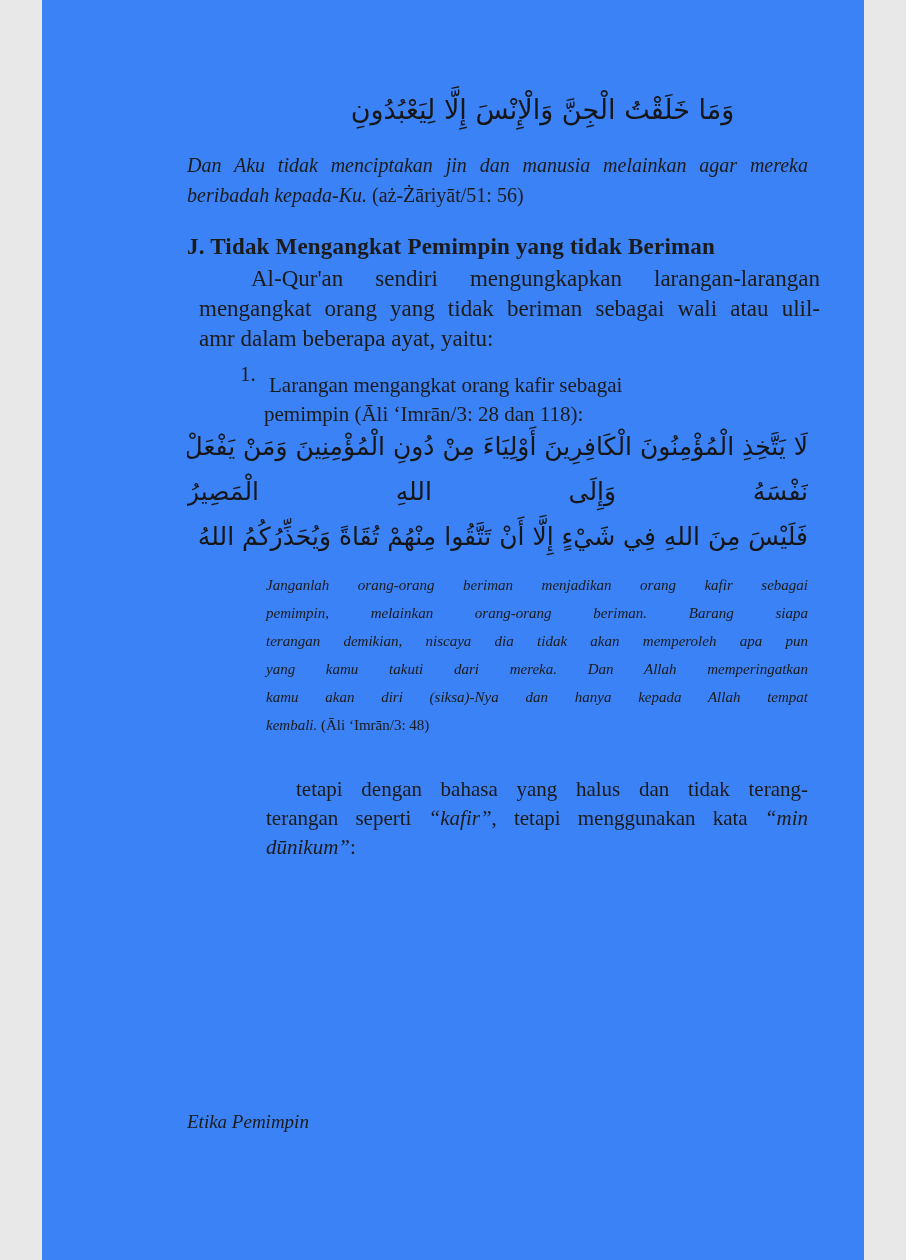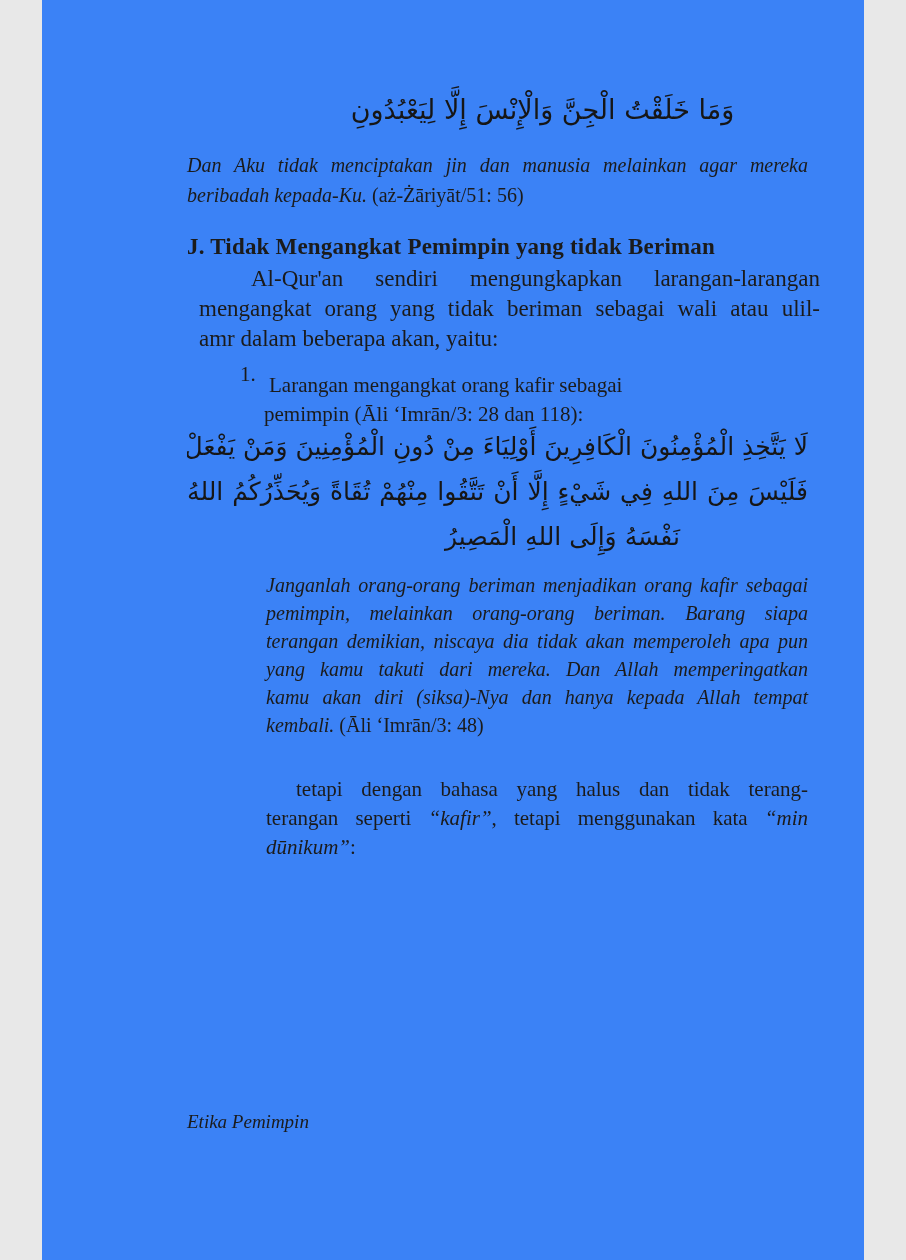--- a/index.html
+++ b/index.html
@@ -53,21 +53,21 @@
   }
   .para1 .line:first-child { text-indent: 52px; }
 
   .list1 { left: 145px; top: 360px; width: 621px; font-size: 21px; }
   .list1 .num { position: absolute; left: 53px; top: 0; line-height: 29px; }
   .list1 .ltext { margin-left: 77px; line-height: 29px; }
   .list1 .ltext .line:first-child { text-indent: 5px; margin-top: 11px; }
 
   .quote {
     left: 224px; top: 571px; width: 542px;
-    font-size: 20px; line-height: 28px; font-style: italic;
+    font-size: 15px; line-height: 28px; font-style: italic;
   }
   .para2 {
     left: 224px; top: 775px; width: 542px;
     font-size: 21px; line-height: 29px;
   }
   .para2 .line:first-child { text-indent: 30px; }
 
   
   .jlines .line:not(:last-child) { text-align: justify; text-align-last: justify; font-family: Liberation Serif, serif; }
 
@@ -94,35 +94,35 @@
   <div class="abs trans-top jlines">
       <div class="line">Dan Aku tidak menciptakan jin dan manusia melainkan agar mereka</div>
       <div class="line"><span>beribadah kepada-Ku. </span><span class="roman">(aż-Żāriyāt/51: 56)</span></div>
     </div>
 
   <div class="abs heading">J. Tidak Mengangkat Pemimpin yang tidak Beriman</div>
 
   <div class="abs para1 jlines">
       <div class="line">Al-Qur'an sendiri mengungkapkan larangan-larangan</div>
       <div class="line">mengangkat orang yang tidak beriman sebagai wali atau ulil-</div>
-      <div class="line">amr dalam beberapa akan, yaitu:</div>
+      <div class="line">amr dalam beberapa ayat, yaitu:</div>
     </div>
 
   <div class="abs list1">
     <span class="num">1.</span>
     <div class="ltext">
         <div class="line">Larangan mengangkat orang kafir sebagai</div>
         <div class="line">pemimpin (Āli ‘Imrān/3: 28 dan 118):</div>
       </div>
   </div>
 
   <div class="abs ar ar-block">
       <div class="line">لَا يَتَّخِذِ الْمُؤْمِنُونَ الْكَافِرِينَ أَوْلِيَاءَ مِنْ دُونِ الْمُؤْمِنِينَ وَمَنْ يَفْعَلْ ذَلِكَ</div>
+      <div class="line">نَفْسَهُ وَإِلَى اللهِ الْمَصِيرُ</div>
       <div class="line">فَلَيْسَ مِنَ اللهِ فِي شَيْءٍ إِلَّا أَنْ تَتَّقُوا مِنْهُمْ تُقَاةً وَيُحَذِّرُكُمُ اللهُ</div>
-      <div class="line">نَفْسَهُ وَإِلَى اللهِ الْمَصِيرُ</div>
     </div>
 
   <div class="abs quote jlines">
       <div class="line">Janganlah orang-orang beriman menjadikan orang kafir sebagai</div>
       <div class="line">pemimpin, melainkan orang-orang beriman. Barang siapa</div>
       <div class="line">terangan demikian, niscaya dia tidak akan memperoleh apa pun</div>
       <div class="line">yang kamu takuti dari mereka. Dan Allah memperingatkan</div>
       <div class="line">kamu akan diri (siksa)-Nya dan hanya kepada Allah tempat</div>
       <div class="line"><span>kembali. </span><span class="roman">(Āli ‘Imrān/3: 48)</span></div>
     </div>

